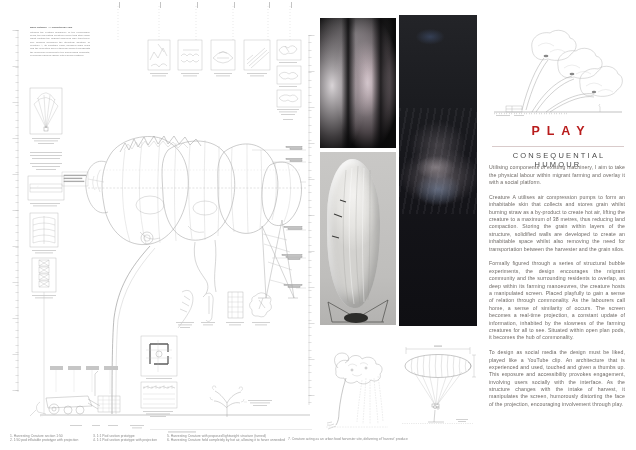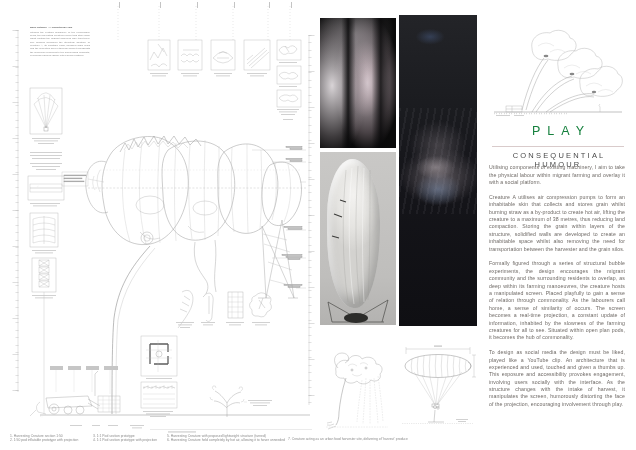--- a/index.html
+++ b/index.html
@@ -42,22 +42,22 @@
     background:radial-gradient(52% 38% at 50% 24%, #f3f2f0, #e5e4e1 58%, #d3d2cf 100%);
     border-radius:48% 52% 46% 50% / 38% 42% 54% 50%;
     box-shadow:inset -4px -9px 12px rgba(118,118,116,.55), inset 3px 4px 6px rgba(255,255,255,.85);}
   .p3-detail{position:absolute;inset:0;}
 
   
   .cap{color:#8a8a8a;font-size:8.4px;line-height:1.45;white-space:nowrap;}
   .capwrap{overflow:visible;}
 
   
-  .play-title{left:488px;top:124px;width:140px;text-align:center;color:#15803d;
-    font-size:12.5px;letter-spacing:7px;text-indent:7px;font-weight:400;}
+  .play-title{left:488px;top:124px;width:140px;text-align:center;color:#b91c1c;
+    font-size:12.5px;letter-spacing:7px;text-indent:7px;font-weight:700;}
   .rule{left:492px;top:146px;width:132px;height:1px;background:#d9cbcb;}
   .subtitle{left:488px;top:151px;width:140px;text-align:center;color:#4a4a4a;
     font-size:7.5px;letter-spacing:2.2px;text-indent:2.2px;}
   .body-wrap{left:489px;top:164px;width:136px;height:282px;overflow:hidden;}
   .body-inner{width:272px;transform:scale(0.5);font-size:10.4px;line-height:1.42;
     color:#6f6a66;text-align:justify;letter-spacing:.2px;}
   .body-inner p{margin:0 0 15px 0;}
 </style>
 </head>
 <body>

